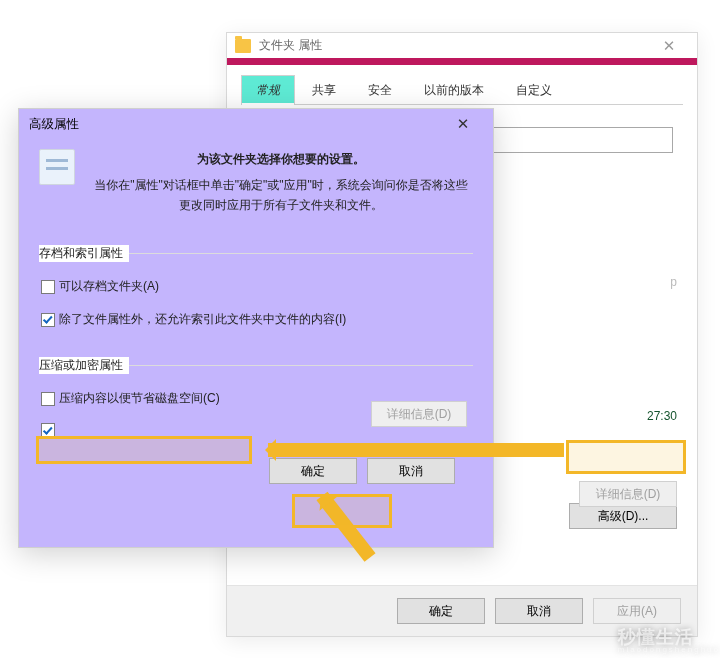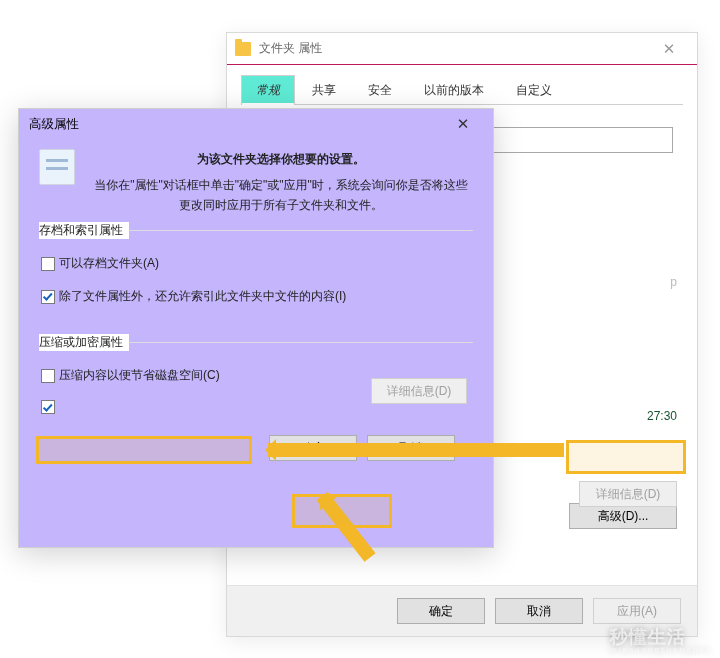--- a/index.html
+++ b/index.html
@@ -24,21 +24,21 @@
     height: 605px;
     background: #fff;
     border: 1px solid #d9d9d9;
     box-shadow: 0 4px 20px rgba(0,0,0,.08);
   }
   .dlg-back .titlebar {
     height: 32px;
     display: flex;
     align-items: center;
     padding: 0 8px;
-    border-bottom: 1px solid #be185d;
+    border-bottom: 7px solid #be185d;
     justify-content: space-between;
   }
   .folder-icon {
     width: 16px; height: 14px;
     display: inline-block;
     background: #f8c445;
     border-radius: 1px;
     position: relative;
     margin-right: 8px;
   }
@@ -189,21 +189,21 @@
     left: 6px; right: 6px;
     height: 3px;
     background: #9fb9d6;
   }
   .info-icon::before { top: 9px; }
   .info-icon::after { top: 17px; }
   .info-text { font-size: 12px; line-height: 20px; color:#222; }
   .info-text b { font-weight: bold; }
 
   .group {
-    margin-top: 15px;
+    margin-top: 38px;
     position: relative;
     padding-top: 12px;
   }
   .group-label {
     position: absolute;
     top: -8px; left: 0;
     background: #fff;
     padding-right: 6px;
     font-size: 12px;
     color: #222;
@@ -294,21 +294,21 @@
     width: 78px;
     transform: rotate(52deg);
     transform-origin: left center;
   }
   .arrow2::before{
     left:-12px;
   }
 
   .watermark {
     position: absolute;
-    right: 8px; bottom: 4px;
+    right: 0; bottom: 4px;
     font-size: 18px;
     font-weight: bold;
     color: rgba(255,255,255,.65);
     text-shadow: 0 0 6px rgba(0,0,0,.35);
     letter-spacing: 1px;
     z-index: 20;
   }
   .watermark small{
     display:block; font-size:8px; letter-spacing:2px; color:rgba(255,255,255,.55); font-weight:normal; margin-top:-4px;
   }

